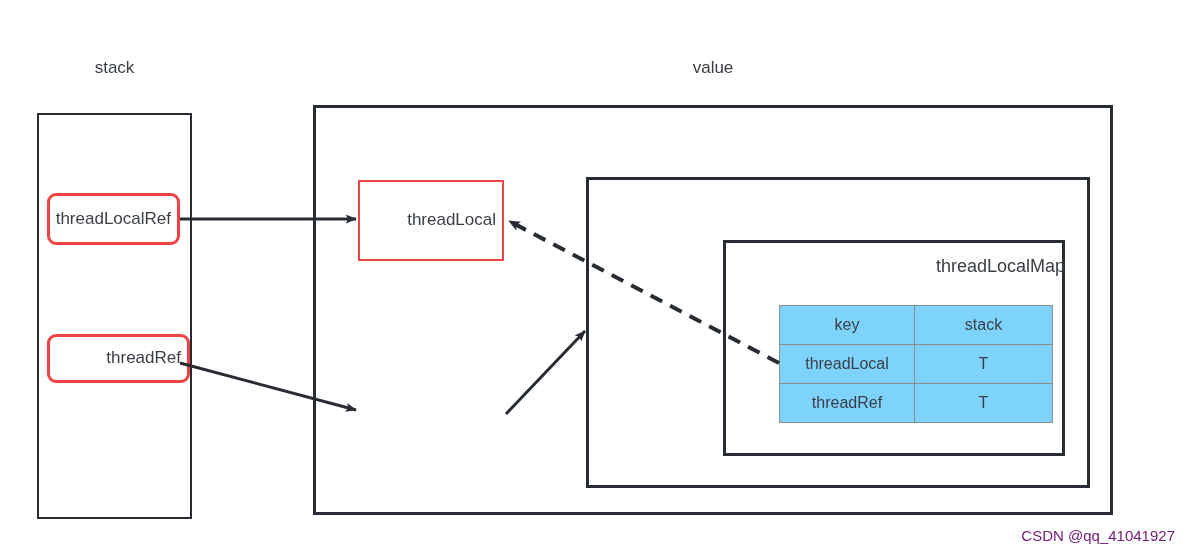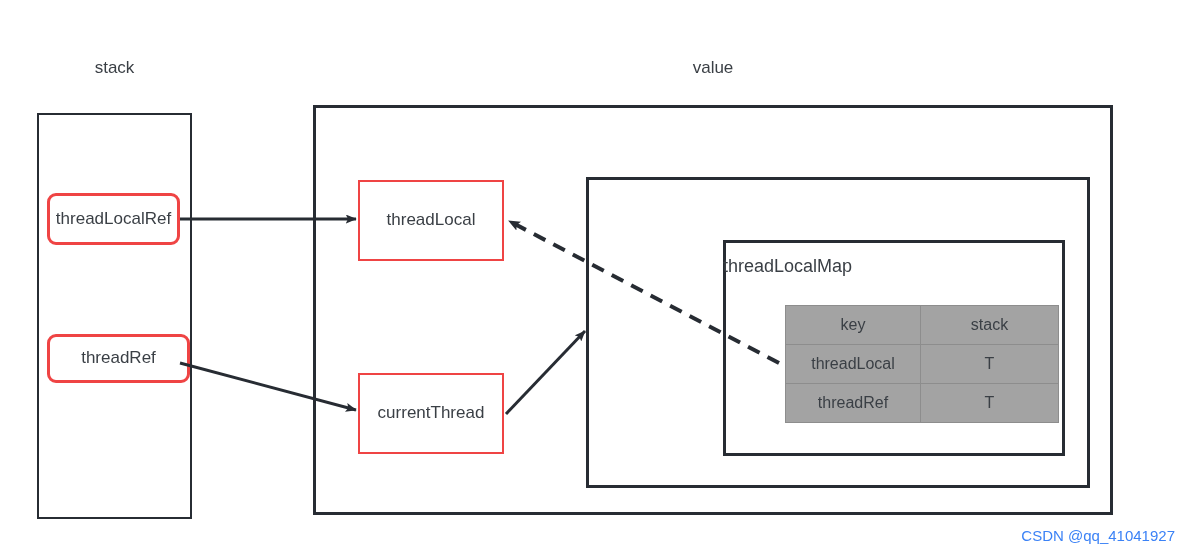--- a/index.html
+++ b/index.html
@@ -41,67 +41,66 @@
     border: 2px solid #272c33;
   }
   
   .node {
     position: absolute;
     box-sizing: border-box;
     border: 2px solid #ef4444;
     background: #ffffff;
     display: flex;
     align-items: center;
-    justify-content: center;
+    justify-content: flex-end;
     text-align: center;
     color: #3a3f45;
     font-size: 17px;
     line-height: 1.35;
     padding: 2px 6px;
   }
   .node.rounded {
     border-radius: 9px;
     border-width: 3px;
   }
   
   .box-title {
     position: absolute;
     color: #3a3f45;
     font-size: 18px;
-    text-align: left;
+    text-align: right;
     white-space: nowrap;
   }
   
   .tlm-table {
     position: absolute;
     border-collapse: collapse;
     table-layout: fixed;
-    background: #a3a3a3;
-    margin-left: 6px;
+    background: #7dd3fc;
   }
   .tlm-table td, .tlm-table th {
     border: 1px solid #8d8d8d;
     font-weight: normal;
     color: #3a3f45;
     font-size: 16px;
     text-align: center;
     height: 38px;
     padding: 0;
   }
   svg.overlay {
     position: absolute;
     left: 0;
     top: 0;
     width: 1189px;
     height: 558px;
     pointer-events: none;
   }
   .watermark {
     position: absolute;
-    color: #3b82f6;
+    color: #701a75;
     font-size: 15px;
     white-space: nowrap;
   }
 </style>
 </head>
 <body>
 
 <div id="canvas">
 
   <div class="label" style="left:37px; top:58px; width:155px;">stack</div>
@@ -142,23 +141,20 @@
         <td>threadRef</td>
         <td>T</td>
       </tr>
     </tbody>
   </table>
 
   <div class="node" style="left:358px; top:180px; width:146px; height:81px;">
     <span>threadLocal</span>
   </div>
 
-  <div class="node" style="left:358px; top:373px; width:146px; height:81px;">
-    <span style="display:block; width:110px;">currentThread</span>
-  </div>
 
   <svg class="overlay" viewBox="0 0 1189 558">
     <defs>
       <marker id="arrowEnd" markerWidth="11" markerHeight="9" refX="10.2" refY="4.5" orient="auto" markerUnits="userSpaceOnUse">
         <path d="M0,0 L11,4.5 L0,9 L2.2,4.5 z" fill="#272c33"></path>
       </marker>
       <marker id="arrowEndDash" markerWidth="12" markerHeight="10" refX="11" refY="5" orient="auto" markerUnits="userSpaceOnUse">
         <path d="M0,0 L12,5 L0,10 L2.4,5 z" fill="#272c33"></path>
       </marker>
     </defs>

